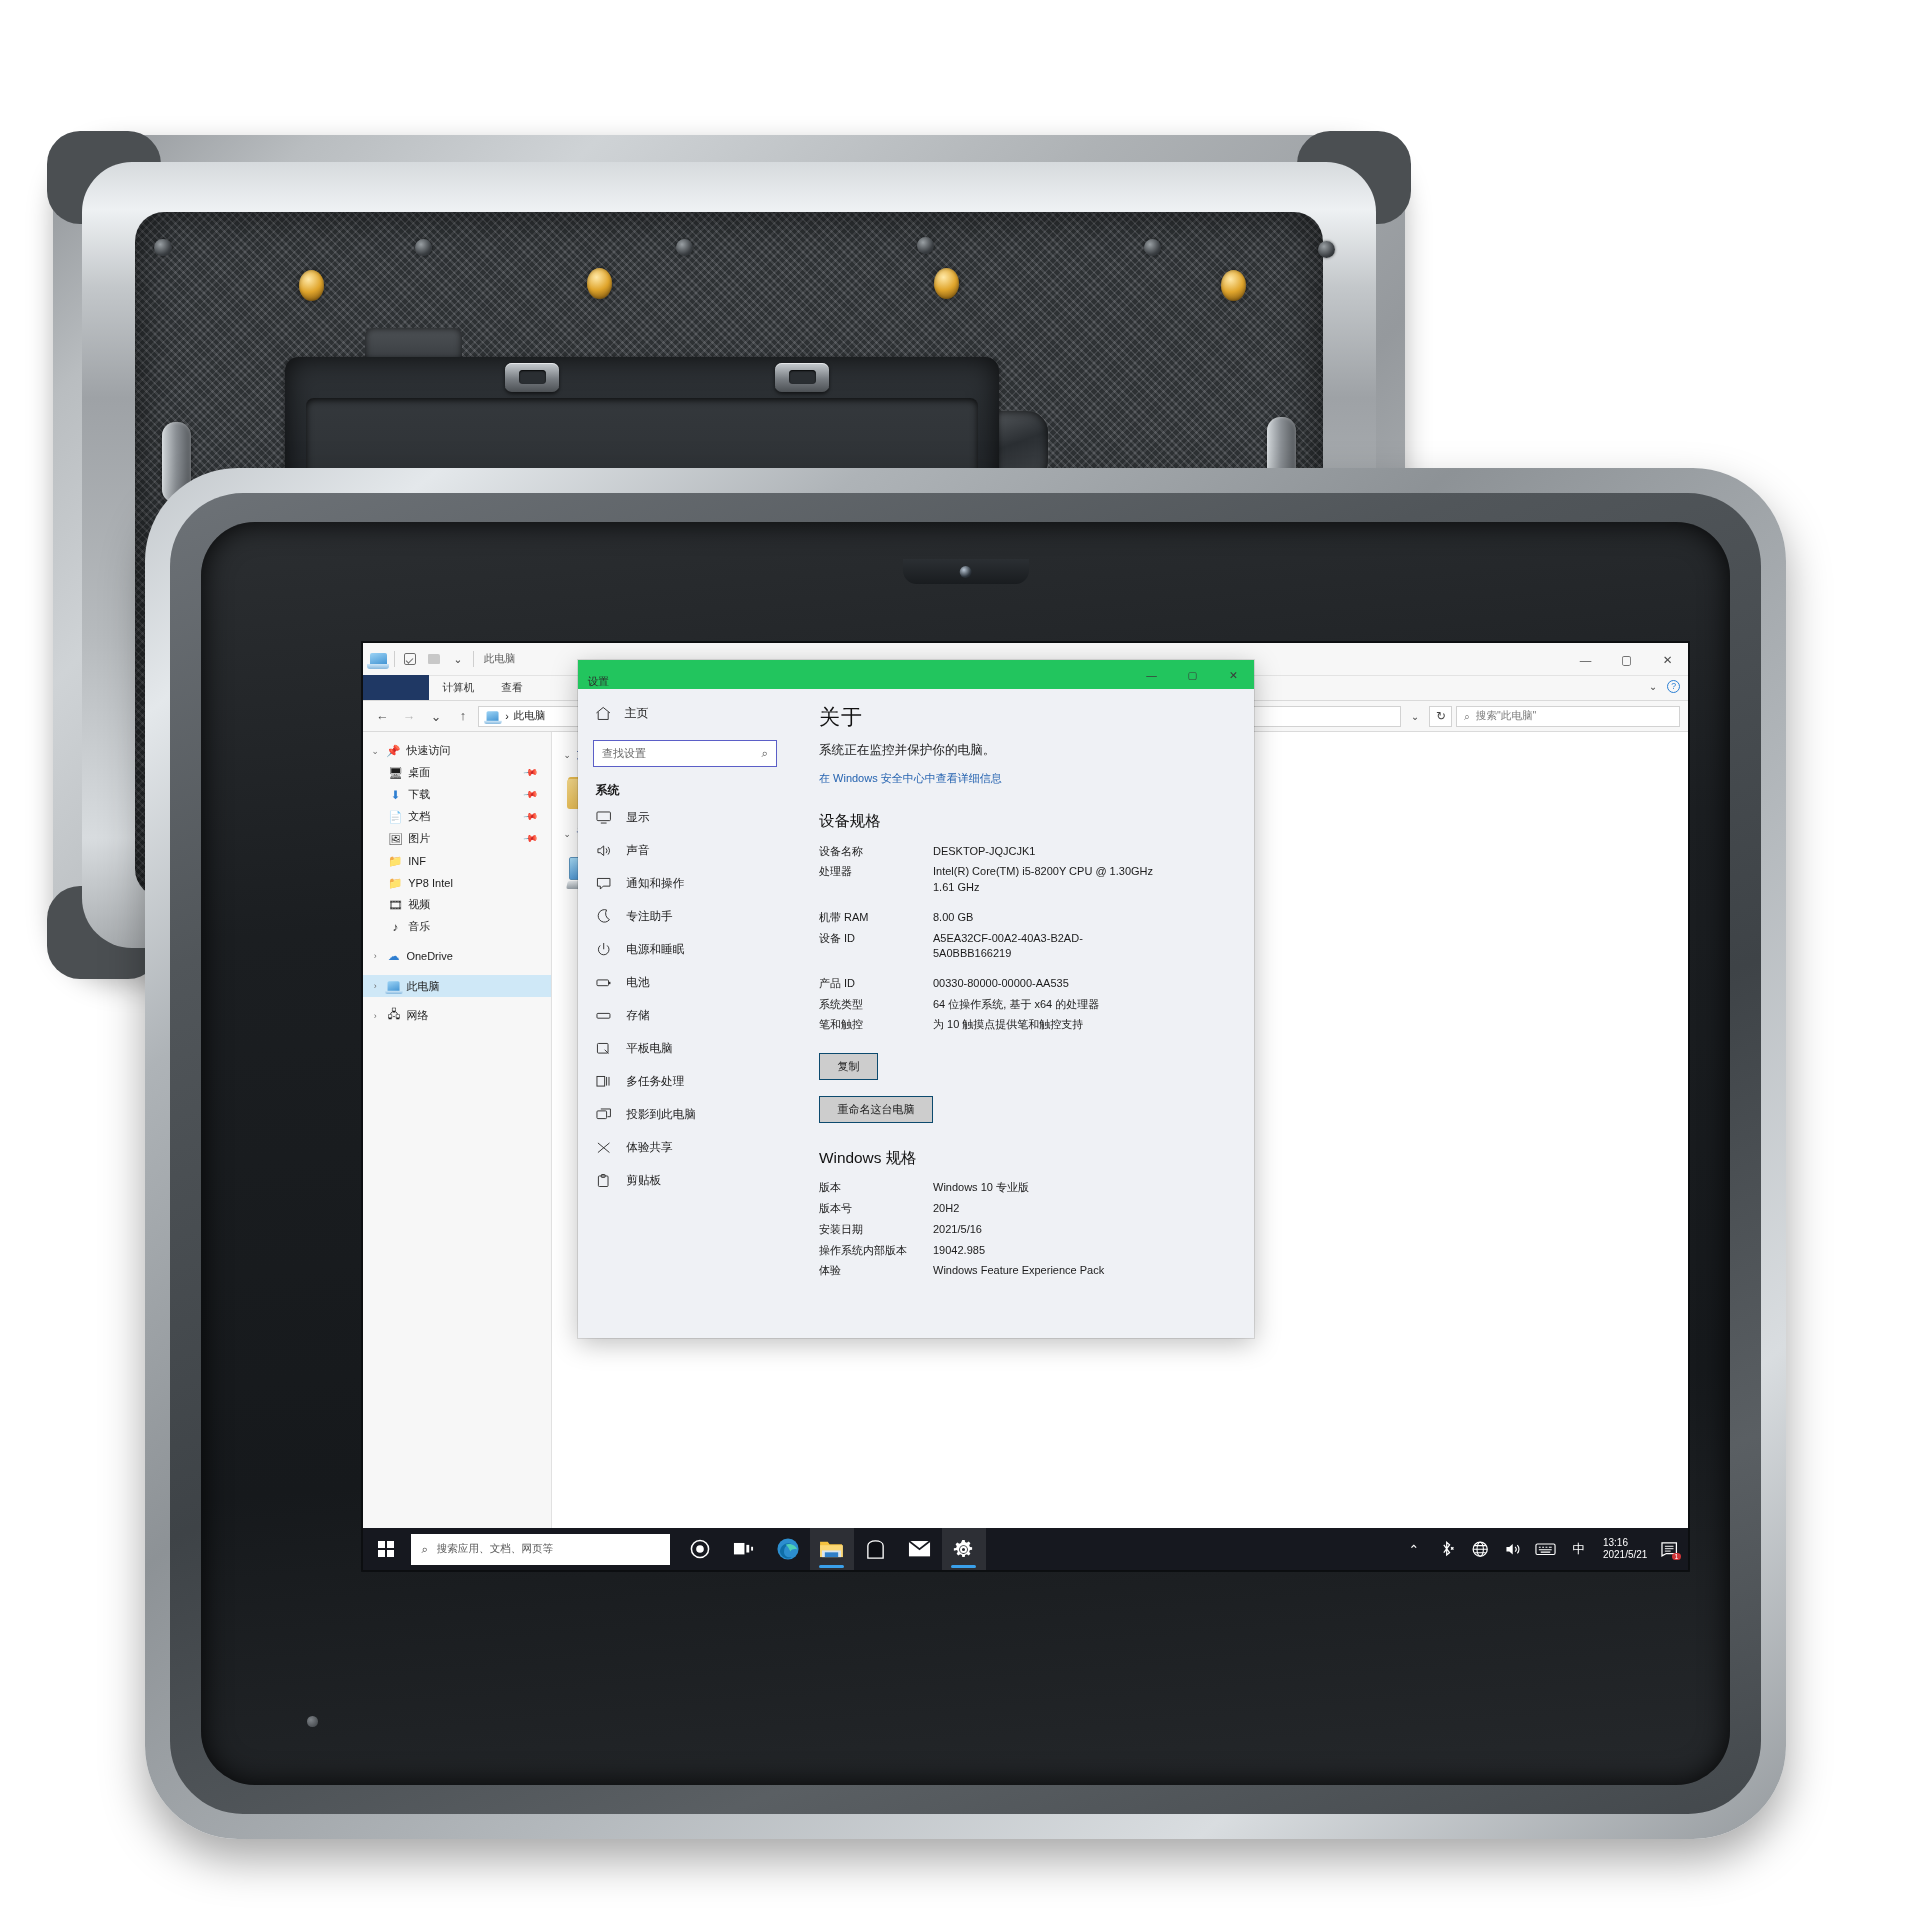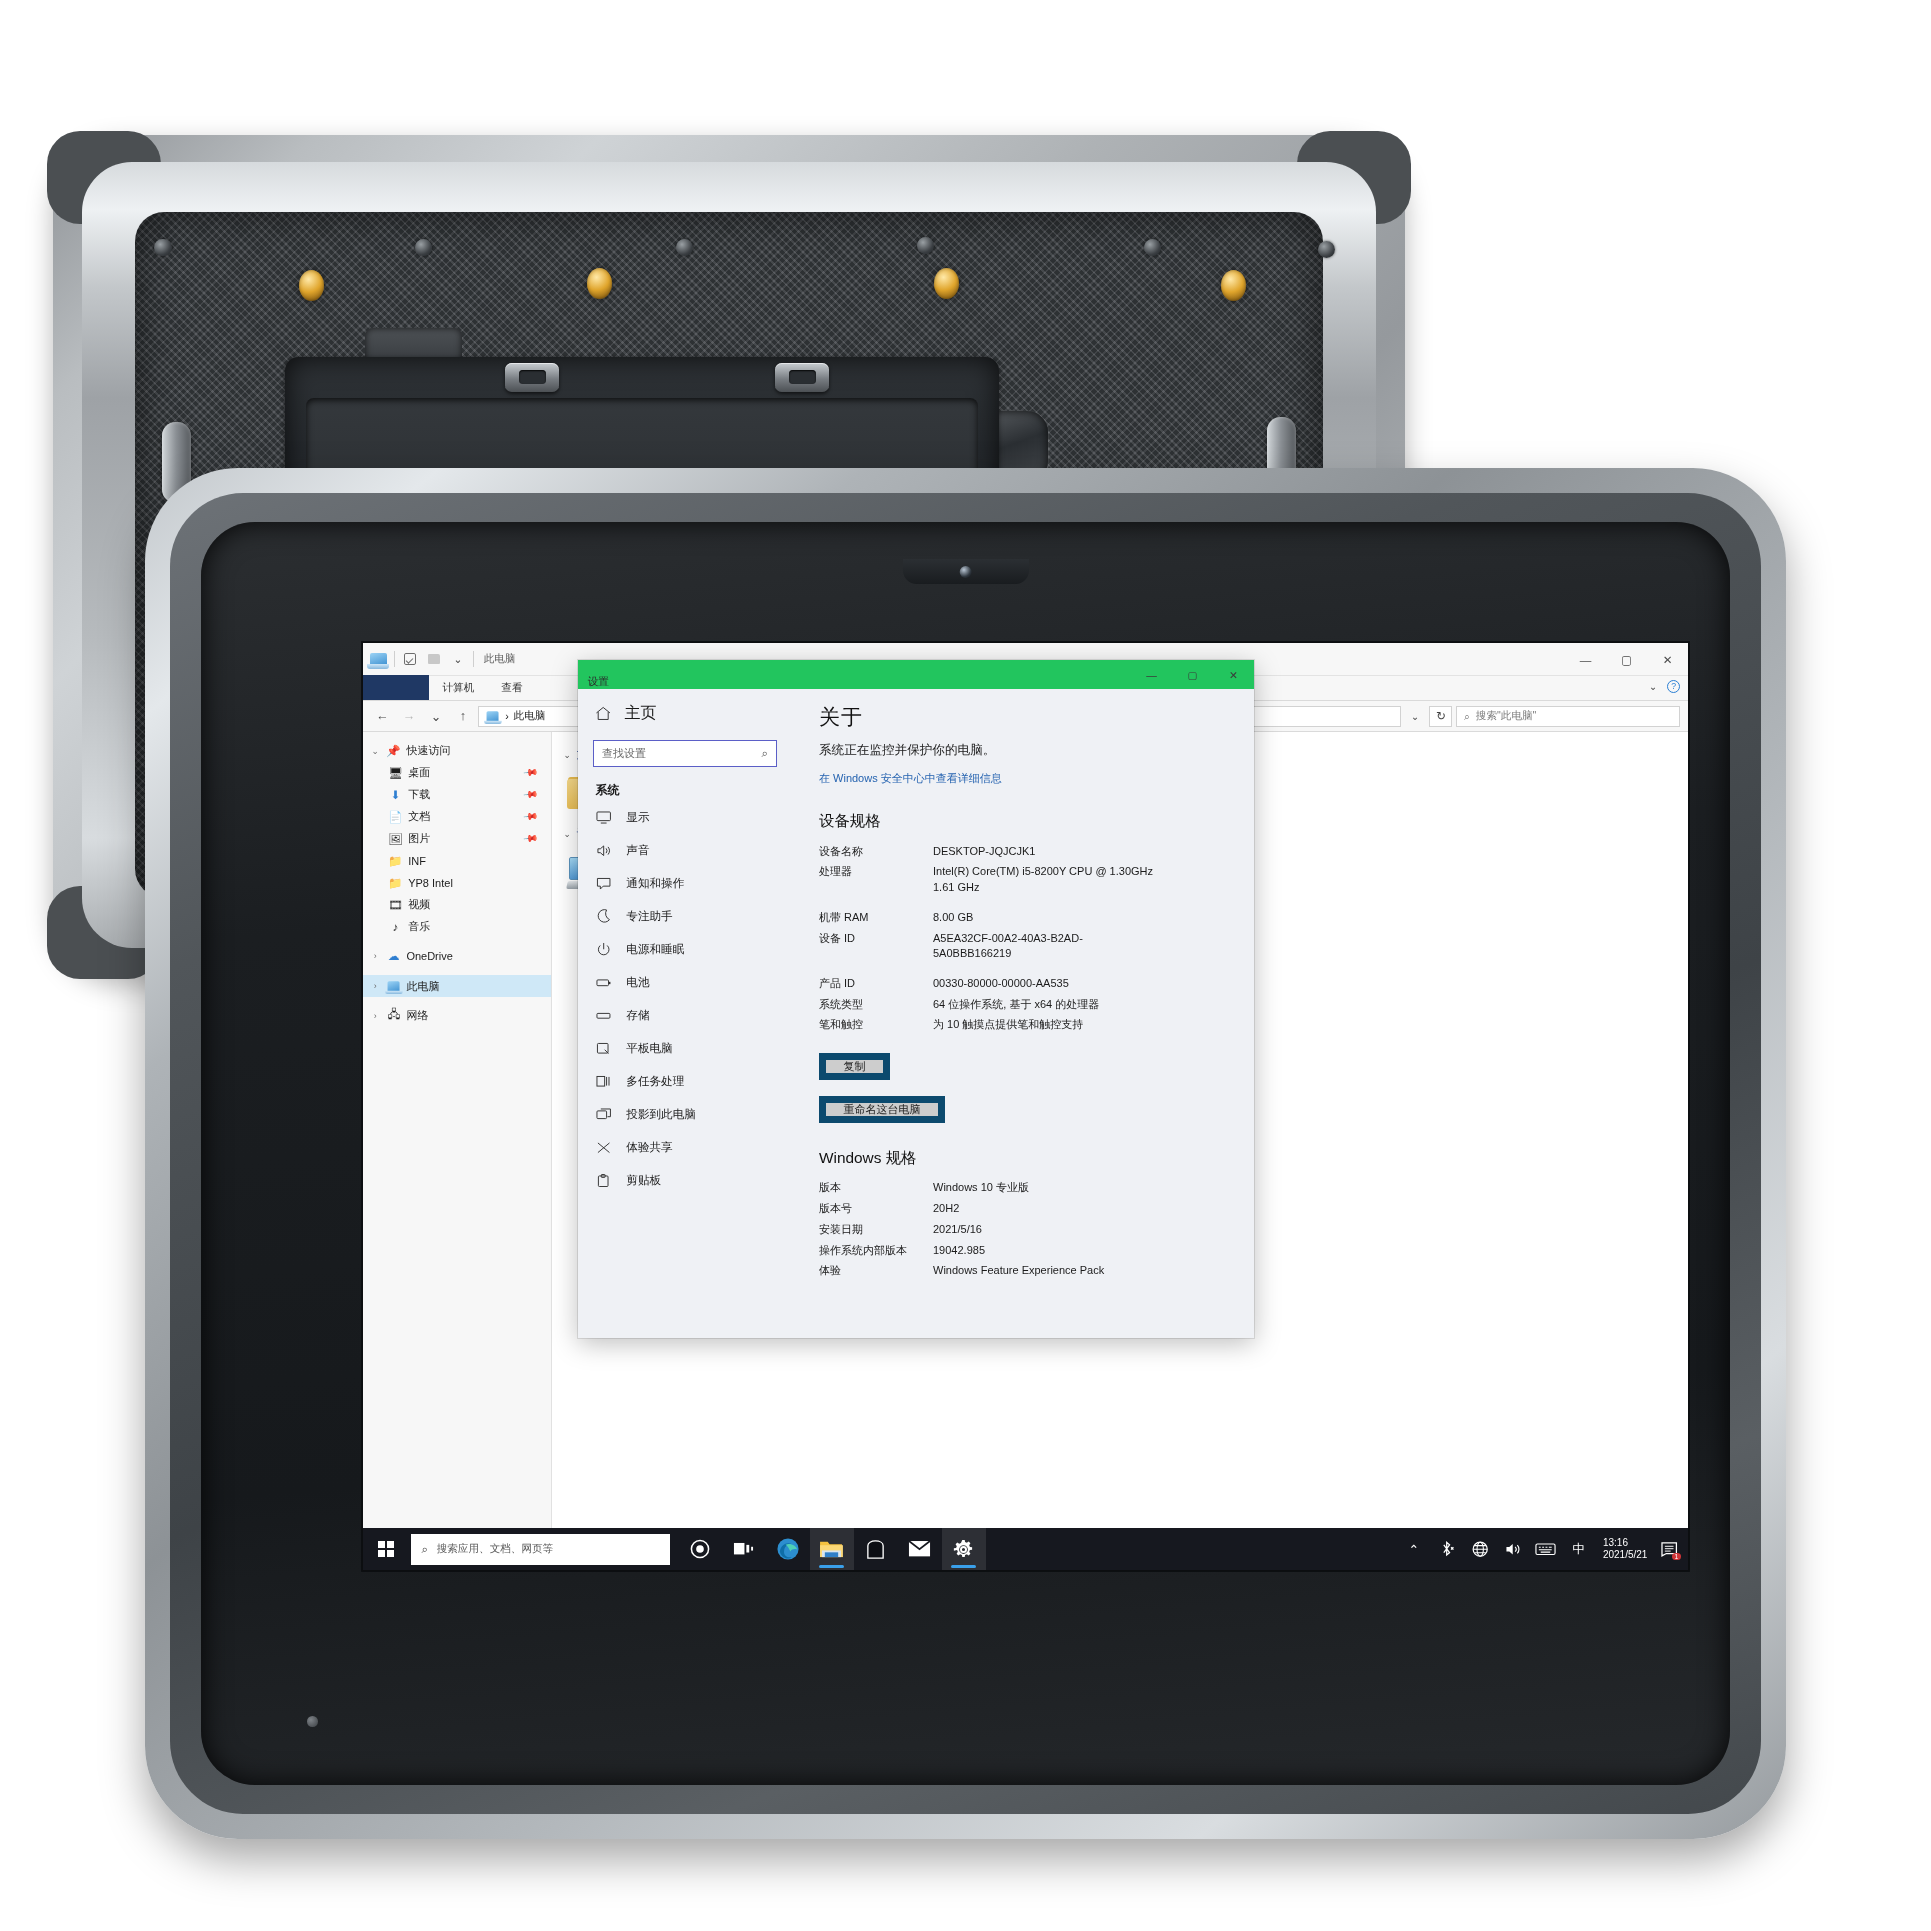--- a/index.html
+++ b/index.html
@@ -241,21 +241,21 @@
   }
   .st-titlebar { height: 29px; background: #22c55e; display: flex; align-items: flex-end; position: relative; }
   .st-title { font-size: 10.6px; color: #2b2b2b; padding-left: 9.7px; }
   .st-wc-group { position: absolute; right: 0; top: 0; height: 29px; display: flex; }
   .st-wc { width: 41px; height: 29px; display: flex; align-items: center; justify-content: center;
     font-size: 10.6px; color: #3a3a3a; }
   .st-body { flex: 1; display: flex; min-height: 0; }
   .st-nav { width: 214px; background: #eff1f5; padding: 7.7px 0 0 0; overflow: hidden; }
   .st-home { height: 33px; display: flex; align-items: center; gap: 12.6px; padding-left: 17.4px; }
   .st-home-ico { width: 16.4px; height: 15.4px; }
-  .st-home-label { font-size: 16px; color: #1b1b1b; }
+  .st-home-label { font-size: 12px; color: #1b1b1b; }
   .st-search-wrap { padding: 9.7px 15.4px 0 15.4px; }
   .st-search {
     height: 27px; background: #fff; border: 1.5px solid #5b5fc7; display: flex; align-items: center;
     padding: 0 7.7px; justify-content: space-between;
   }
   .st-search .ph { font-size: 11px; color: #6a6a6a; }
   .st-group-title { font-size: 12px; font-weight: bold; color: #1b1b1b; padding: 15.4px 0 1.9px 17.4px; }
   .st-item { height: 33px; display: flex; align-items: center; gap: 13.5px; padding-left: 17.4px; }
   .st-item-ico { width: 17.4px; height: 17.4px; display: flex; align-items: center; justify-content: center; }
   .st-item-label { font-size: 11.6px; color: #1b1b1b; }
@@ -265,21 +265,21 @@
   .st-sub { font-size: 12.6px; color: #1b1b1b; margin-top: 11.6px; }
   .st-link { font-size: 11px; color: #2563b0; margin-top: 11.6px; }
   .st-h2 { font-size: 15.4px; color: #111; margin-top: 25px; font-weight: normal; }
   .spec-table { margin-top: 11.6px; }
   .spec-row { display: flex; margin-bottom: 4.8px; }
   .spec-key { width: 114px; font-size: 11px; color: #1b1b1b; flex-shrink: 0; }
   .spec-val { font-size: 11px; color: #1b1b1b; line-height: 1.45; }
   .spec-gap { height: 8.7px; }
   .st-btn {
     display: inline-flex; align-items: center; justify-content: center;
-    height: 27px; padding: 0 17.4px; background: #cdcdcd; border: 7px solid #0c4a6e;
+    height: 27px; padding: 0 17.4px; background: #cdcdcd; border: 1px solid #0c4a6e;
     font-size: 11px; color: #1b1b1b; margin-top: 15.4px;
   }
 
   
   .taskbar {
     position: absolute; left: 0; right: 0; bottom: 0; height: 42px;
     background: #16181f; display: flex; align-items: center;
   }
   .tb-start { width: 46px; height: 42px; display: flex; align-items: center; justify-content: center; }
   .win-logo { width: 16.4px; height: 16.4px; display: grid; grid-template-columns: 1fr 1fr;

